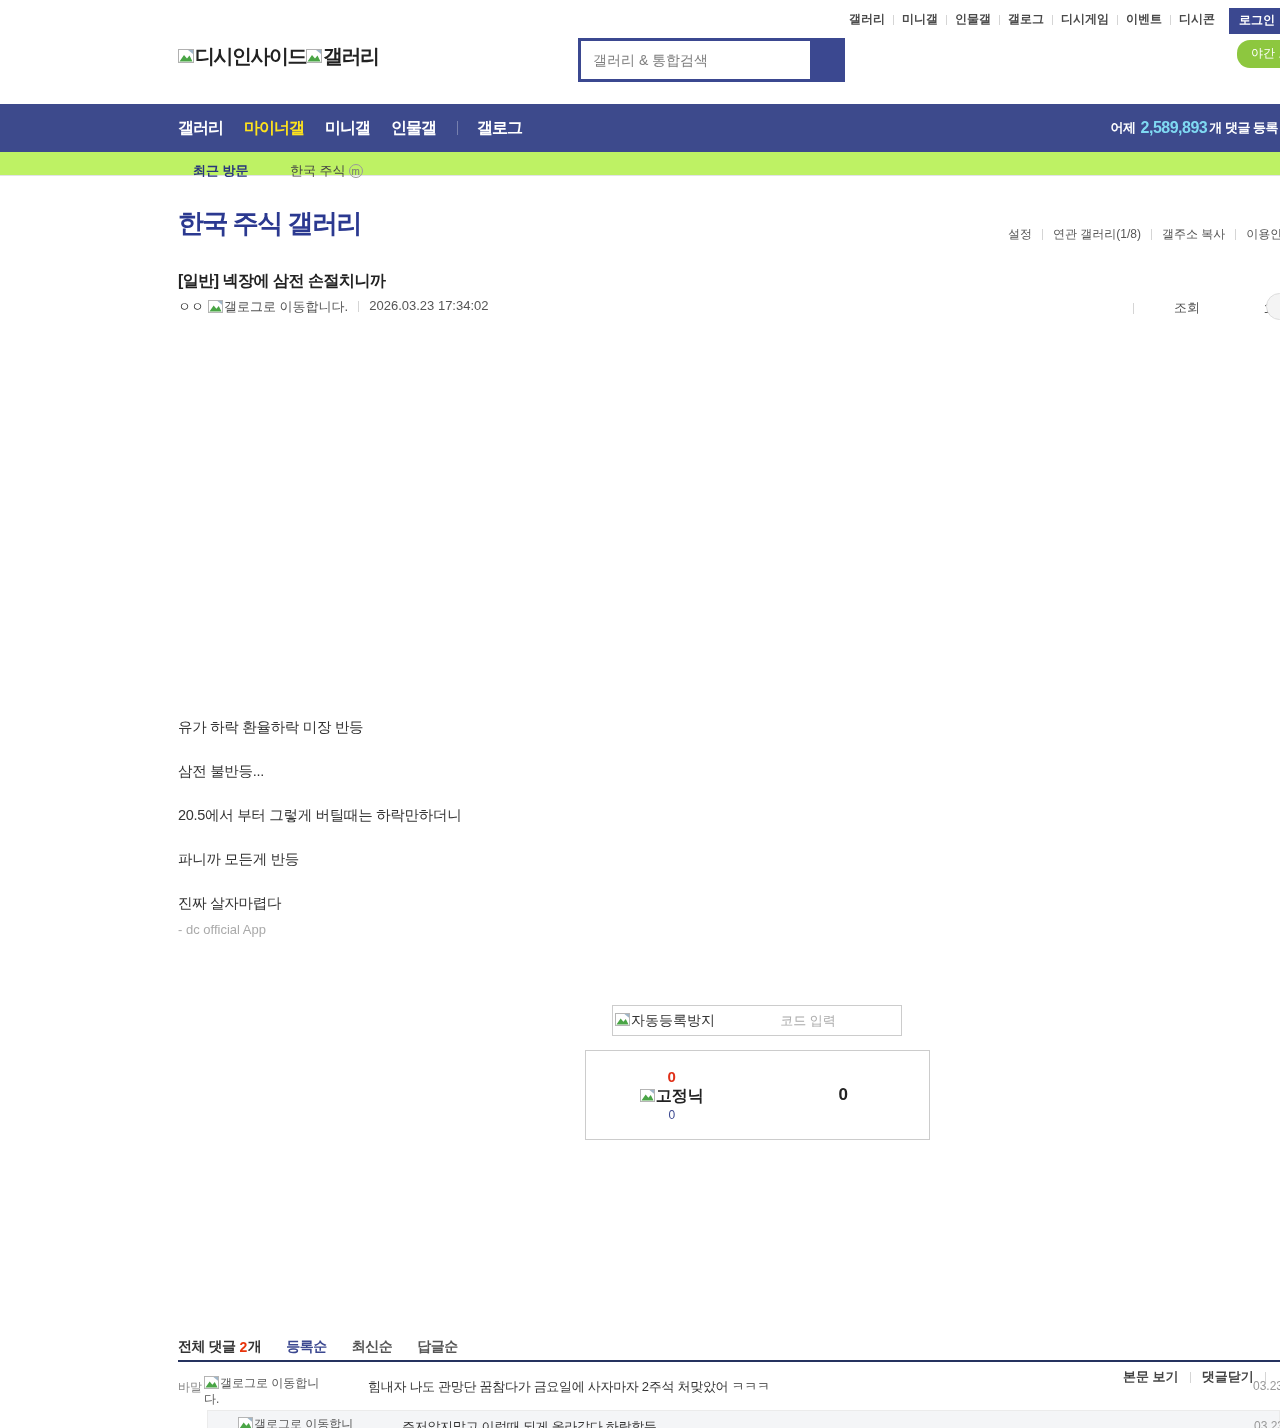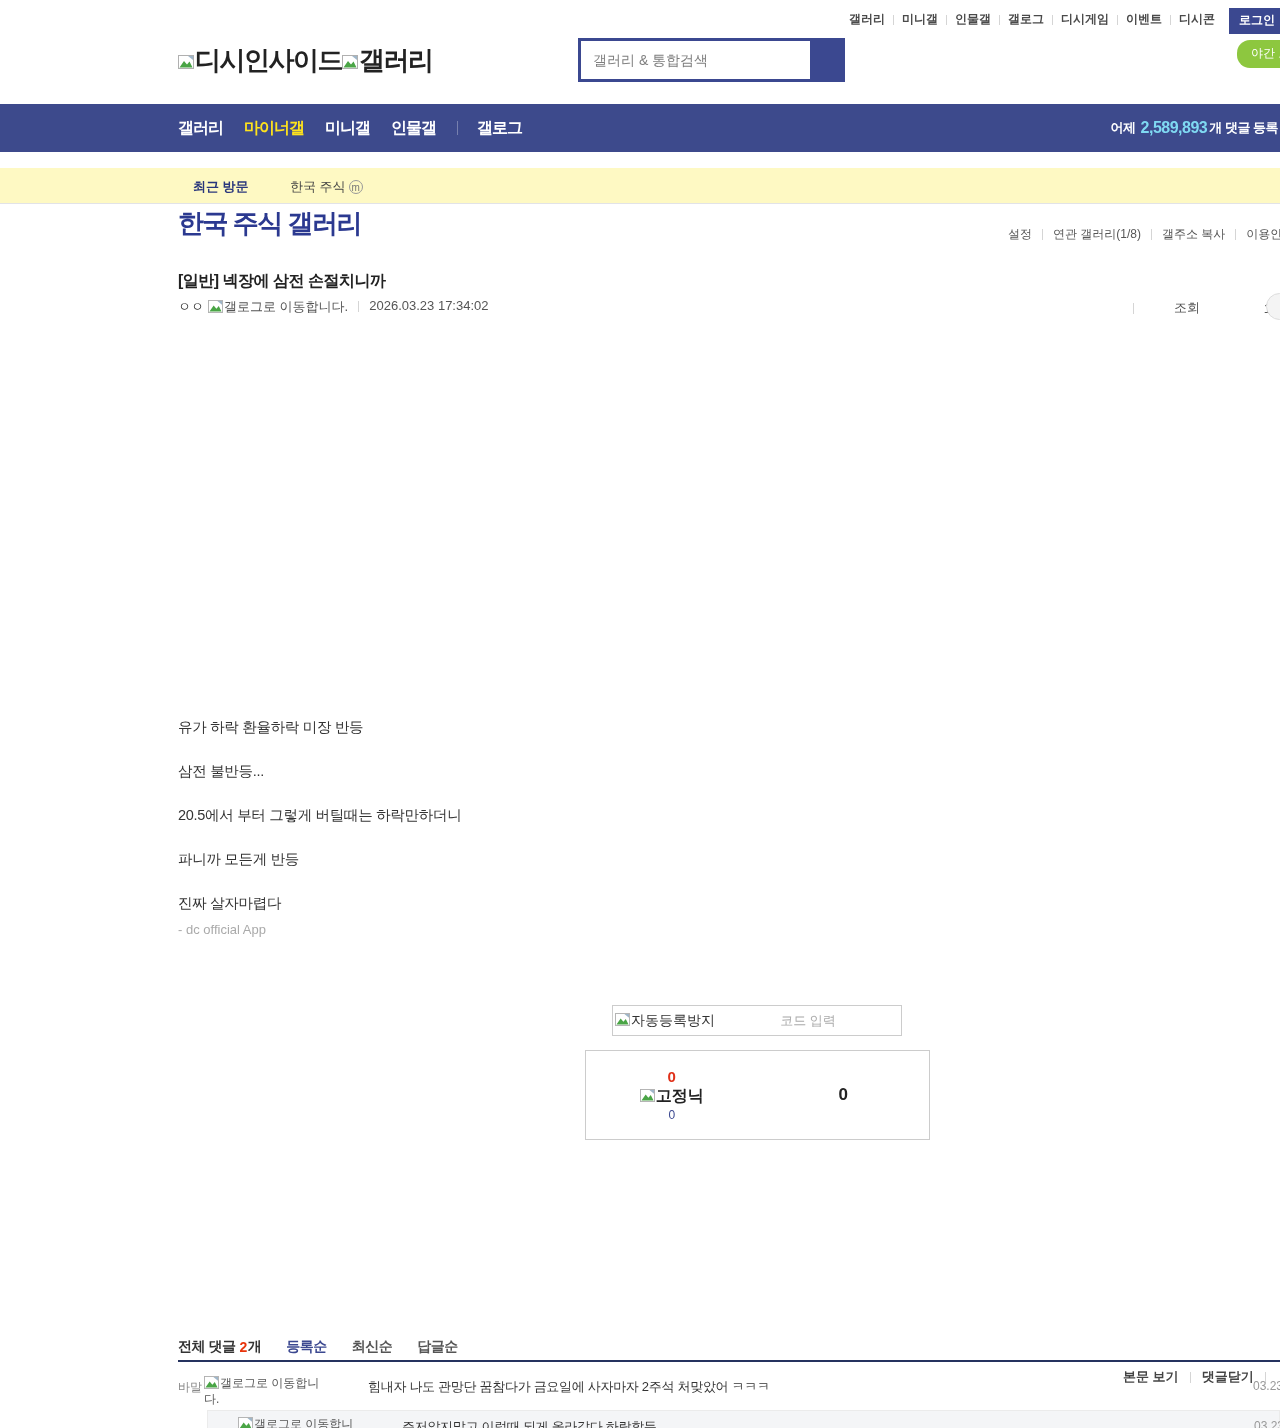--- a/index.html
+++ b/index.html
@@ -11,40 +11,40 @@
                   font-size:12px; color:#4a4a4a; font-weight:bold; white-space:nowrap; }
   .topbar-links a { color:#4a4a4a; text-decoration:none; }
   .tsep { width:1px; height:10px; background:#d5d5d5; margin:0 8px; }
   .login-btn { position:absolute; top:8px; left:1229px; background:#3b4890; color:#fff;
                font-size:12px; font-weight:bold; padding:4px 10px 5px; border:0; cursor:pointer; white-space:nowrap; }
   .night-btn { position:absolute; top:40px; left:1237px; background:#8dc73f; color:#fff;
                font-size:12px; padding:5px 14px 6px; border:0; border-radius:13px; white-space:nowrap; cursor:pointer; }
 
   
   .logo { position:absolute; top:43px; left:178px; display:flex; align-items:center;
-          font-size:26px; font-weight:bold; color:#222; letter-spacing:-1.5px; cursor:pointer; }
+          font-size:20px; font-weight:bold; color:#222; letter-spacing:-1.5px; cursor:pointer; }
   .bimg { display:inline-block; vertical-align:middle; margin-right:1px; }
   .search-box { position:absolute; top:38px; left:578px; width:267px; height:44px; background:#3b4890; }
   .search-input { position:absolute; top:3px; left:3px; width:229px; height:38px; border:0;
                   font-size:14px; padding:12px 12px; color:#737373; font-family:inherit; }
   .search-input::placeholder { color:#7e7e7e; }
   .search-btn { position:absolute; top:3px; right:3px; width:32px; height:38px; background:#3b4890; border:0; cursor:pointer; }
 
   
   .navbar { position:absolute; top:104px; left:0; width:1280px; height:48px; background:#3d4a8c; }
   .nav-items { position:absolute; left:178px; top:0; height:48px; display:flex; align-items:center; }
   .nav-item { color:#fff; font-size:16px; font-weight:bold; letter-spacing:-1px; margin-right:21px; text-decoration:none; cursor:pointer; }
   .nav-item.active { color:#ffe31c; }
   .vdiv { width:1px; height:14px; background:rgba(255,255,255,.3); margin:0 19px 0 0; }
   .nav-stats { position:absolute; right:2px; top:0; height:48px; display:flex; align-items:center;
                color:#fff; font-size:13px; font-weight:bold; letter-spacing:-0.5px; white-space:nowrap; }
   .nav-stats .num { color:#7fd9f2; font-size:16px; margin:0 2px 0 5px; }
 
   
-  .breadcrumb { position:absolute; top:168px; left:0; width:1280px; height:36px; background:#fef9c3;
+  .breadcrumb { position:absolute; top:152px; left:0; width:1280px; height:24px; background:#bef264;
                 border-bottom:1px solid #e2e3e7; }
   .bc-recent { position:absolute; left:193px; top:10px; font-size:13px; font-weight:bold; color:#29367c; cursor:pointer; }
   .bc-gallery { position:absolute; left:290px; top:10px; font-size:13px; color:#444; cursor:pointer; display:flex; align-items:center; }
   .m-badge { display:inline-flex; align-items:center; justify-content:center; width:14px; height:14px;
              border:1px solid #999; border-radius:50%; font-size:10px; color:#777; margin-left:3px; }
 
   
   .gal-title { position:absolute; top:206px; left:178px; font-size:26px; font-weight:bold;
                color:#2b3990; letter-spacing:-1.5px; cursor:pointer; }
   .gal-links { position:absolute; top:226px; left:1008px; display:flex; align-items:center;

